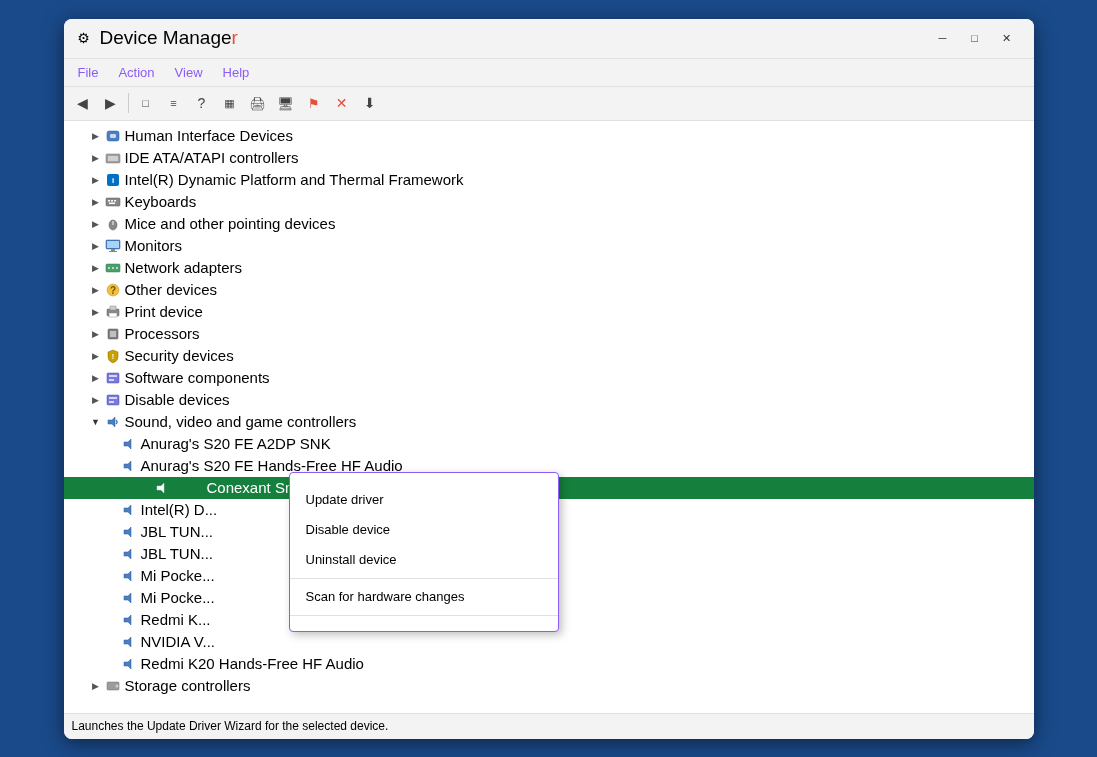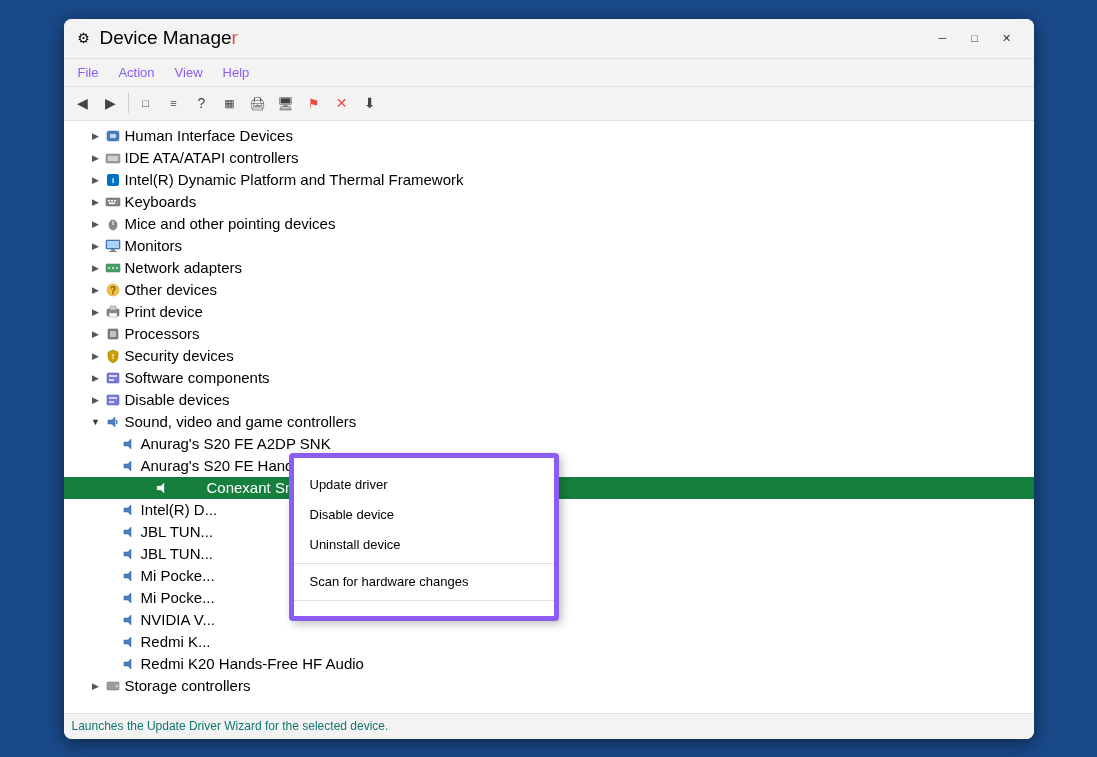--- a/index.html
+++ b/index.html
@@ -158,23 +158,23 @@
       justify-content: center;
       font-size: 13px;
     }
     .tree-label { font-size: 15px; }
     .tree-child { padding-left: 24px; }
     .tree-child2 { padding-left: 40px; }
     
     .context-menu {
       position: absolute;
       left: 225px;
-      top: 332px;
+      top: 351px;
       background: white;
-      border: 5px solid #8b5cf6;
+      border: 1px solid #8b5cf6;
       box-shadow: 3px 3px 8px rgba(0,0,0,0.25);
       width: 270px;
       padding: 12px 0;
       z-index: 100;
       border-radius: 4px;
     }
     .context-menu-item {
       height: 30px;
       display: flex;
       align-items: center;
@@ -190,21 +190,21 @@
       margin: 3px 0;
     }
     .status-bar {
       height: 26px;
       display: flex;
       align-items: center;
       padding: 0 8px;
       background: #f3f3f3;
       border-top: 1px solid #e0e0e0;
       font-size: 12px;
-      color: #0f766e;
+      color: #000000;
       flex-shrink: 0;
     }
   </style>
 </head>
 <body>
 
 <div class="window">
 
   <div class="title-bar">
     <div class="title-bar-icon">⚙</div>
@@ -487,31 +487,31 @@
         <span class="tree-label">Mi Pocke...</span>
       </div>
 
       <div class="tree-item tree-child2">
         <div class="tree-arrow" style="visibility:hidden">▶</div>
         <div class="tree-icon">
           <svg width="16" height="16" viewBox="0 0 16 16">
               <polygon points="3,6 7,6 10,3 10,13 7,10 3,10" fill="#4a7fc1" stroke="#2a5a9f" stroke-width="0.5"></polygon>
             </svg>
         </div>
+        <span class="tree-label">Redmi K...</span>
+      </div>
+
+      <div class="tree-item tree-child2">
+        <div class="tree-arrow" style="visibility:hidden">▶</div>
+        <div class="tree-icon">
+          <svg width="16" height="16" viewBox="0 0 16 16">
+              <polygon points="3,6 7,6 10,3 10,13 7,10 3,10" fill="#4a7fc1" stroke="#2a5a9f" stroke-width="0.5"></polygon>
+            </svg>
+        </div>
         <span class="tree-label">NVIDIA V...</span>
-      </div>
-
-      <div class="tree-item tree-child2">
-        <div class="tree-arrow" style="visibility:hidden">▶</div>
-        <div class="tree-icon">
-          <svg width="16" height="16" viewBox="0 0 16 16">
-              <polygon points="3,6 7,6 10,3 10,13 7,10 3,10" fill="#4a7fc1" stroke="#2a5a9f" stroke-width="0.5"></polygon>
-            </svg>
-        </div>
-        <span class="tree-label">Redmi K...</span>
       </div>
 
       <div class="tree-item tree-child2">
         <div class="tree-arrow" style="visibility:hidden">▶</div>
         <div class="tree-icon">
           <svg width="16" height="16" viewBox="0 0 16 16">
               <polygon points="3,6 7,6 10,3 10,13 7,10 3,10" fill="#4a7fc1" stroke="#2a5a9f" stroke-width="0.5"></polygon>
             </svg>
         </div>
         <span class="tree-label">Redmi K20 Hands-Free HF Audio</span>

